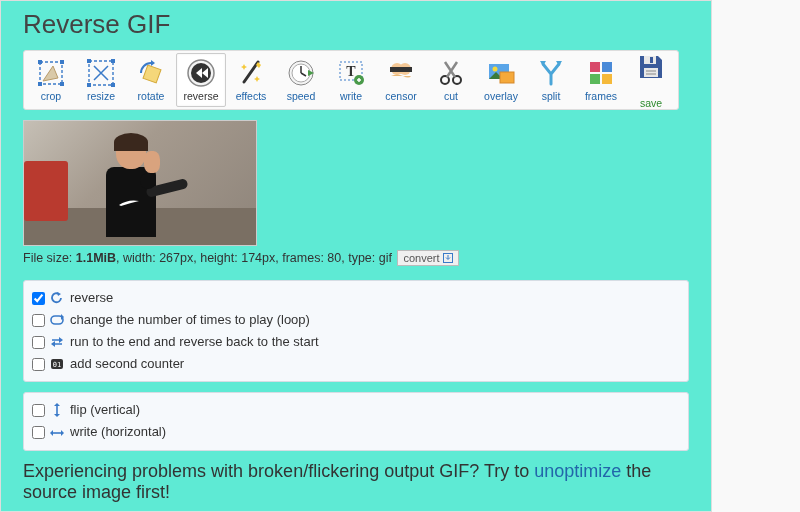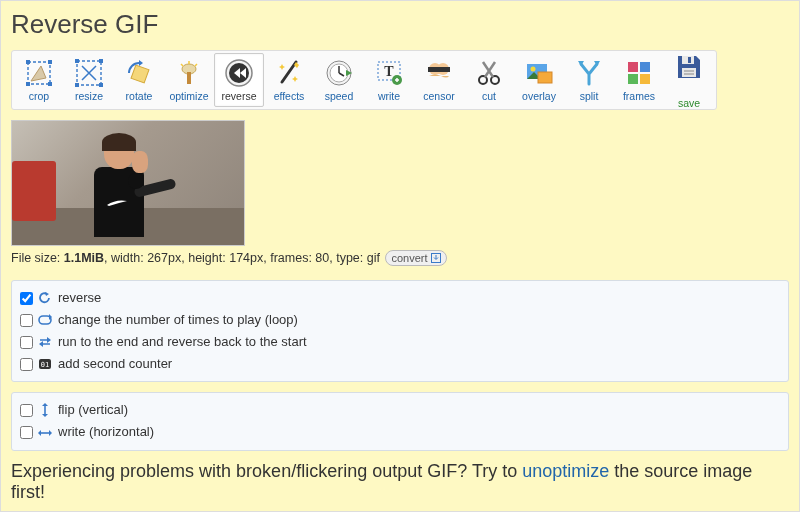--- a/index.html
+++ b/index.html
@@ -4,25 +4,25 @@
 <style>
   * { box-sizing: border-box; }
   body {
     margin: 0;
     font-family: Arial, Helvetica, sans-serif;
     font-size: 13px;
     color: #333;
     background: #f9f9f9;
   }
   .page {
-    width: 800px;
+    width: 712px;
     height: 512px;
-    background: #fef9c3;
+    background: #5eead4;
     border: 1px solid #ddd;
-    padding: 8px 10px;
+    padding: 8px 22px;
     position: relative;
   }
   h1 {
     margin: 0 0 10px 0;
     font-size: 26px;
     font-weight: normal;
     color: #444;
   }
   .toolbar {
     display: flex;
@@ -74,21 +74,21 @@
   .preview .swoosh{position:absolute;left:16px;top:60px;width:22px;height:10px;}
   .preview .hand{position:absolute;left:42px;top:16px;width:16px;height:22px;background:#d9a37e;border-radius:40%;}
   .preview .mic{position:absolute;left:44px;top:48px;width:42px;height:10px;background:#222;border-radius:5px;transform:rotate(-14deg);}
   .preview .michead{position:absolute;left:38px;top:38px;width:16px;height:16px;background:#111;border-radius:50%;}
   .file-info { font-size: 12.5px; color: #333; margin-bottom: 14px; }
   .file-info .b { font-weight: bold; }
   .convert-btn {
     display:inline-flex; align-items:center; gap:3px;
     font-size: 11px; color:#555;
     border:1px solid #bbb; background:#f0f0f0;
-    padding:1px 5px; border-radius:8px; cursor:pointer;
+    padding:1px 5px; border-radius:0; cursor:pointer;
     margin-left:2px;
   }
   .options-box {
     border: 1px solid #d6dde4;
     background: #f6f9fc;
     border-radius: 3px;
     padding: 6px 8px;
     margin-bottom: 10px;
   }
   .opt-row { display:flex; align-items:center; gap:5px; font-size: 13px; color:#333; line-height:1.7; }
@@ -142,30 +142,20 @@
       <span class="tool-icon">
         <svg width="30" height="30" viewBox="0 0 30 30">
             <rect x="9" y="9" width="14" height="14" fill="#f5d77a" stroke="#d4a93a" transform="rotate(20 16 16)"></rect>
             <path d="M5 15 A10 10 0 0 1 15 5" fill="none" stroke="#3a7ac8" stroke-width="2"></path>
             <polygon points="15,2 15,8 19,5" fill="#3a7ac8"></polygon>
           </svg>
       </span>
       <span>rotate</span>
     </div>
 
-    <div class="tool-btn">
-      <span class="tool-icon">
-        <svg width="30" height="30" viewBox="0 0 30 30">
-            <ellipse cx="15" cy="11" rx="7" ry="5" fill="#e8d8a8" stroke="#c8a858"></ellipse>
-            <rect x="13" y="14" width="4" height="12" fill="#c48a3a"></rect>
-            <path d="M7 6 l2 2 M23 6 l-2 2 M15 3 l0 3" stroke="#f5c93a" stroke-width="1.5"></path>
-          </svg>
-      </span>
-      <span>optimize</span>
-    </div>
 
     <div class="tool-btn active">
       <span class="tool-icon">
         <svg width="30" height="30" viewBox="0 0 30 30">
             <circle cx="15" cy="15" r="13" fill="#f4f4f4" stroke="#888" stroke-width="1.5"></circle>
             <circle cx="15" cy="15" r="10" fill="#333"></circle>
             <polygon points="16,10 10,15 16,20" fill="#fff"></polygon>
             <polygon points="22,10 16,15 22,20" fill="#fff"></polygon>
           </svg>
       </span>

